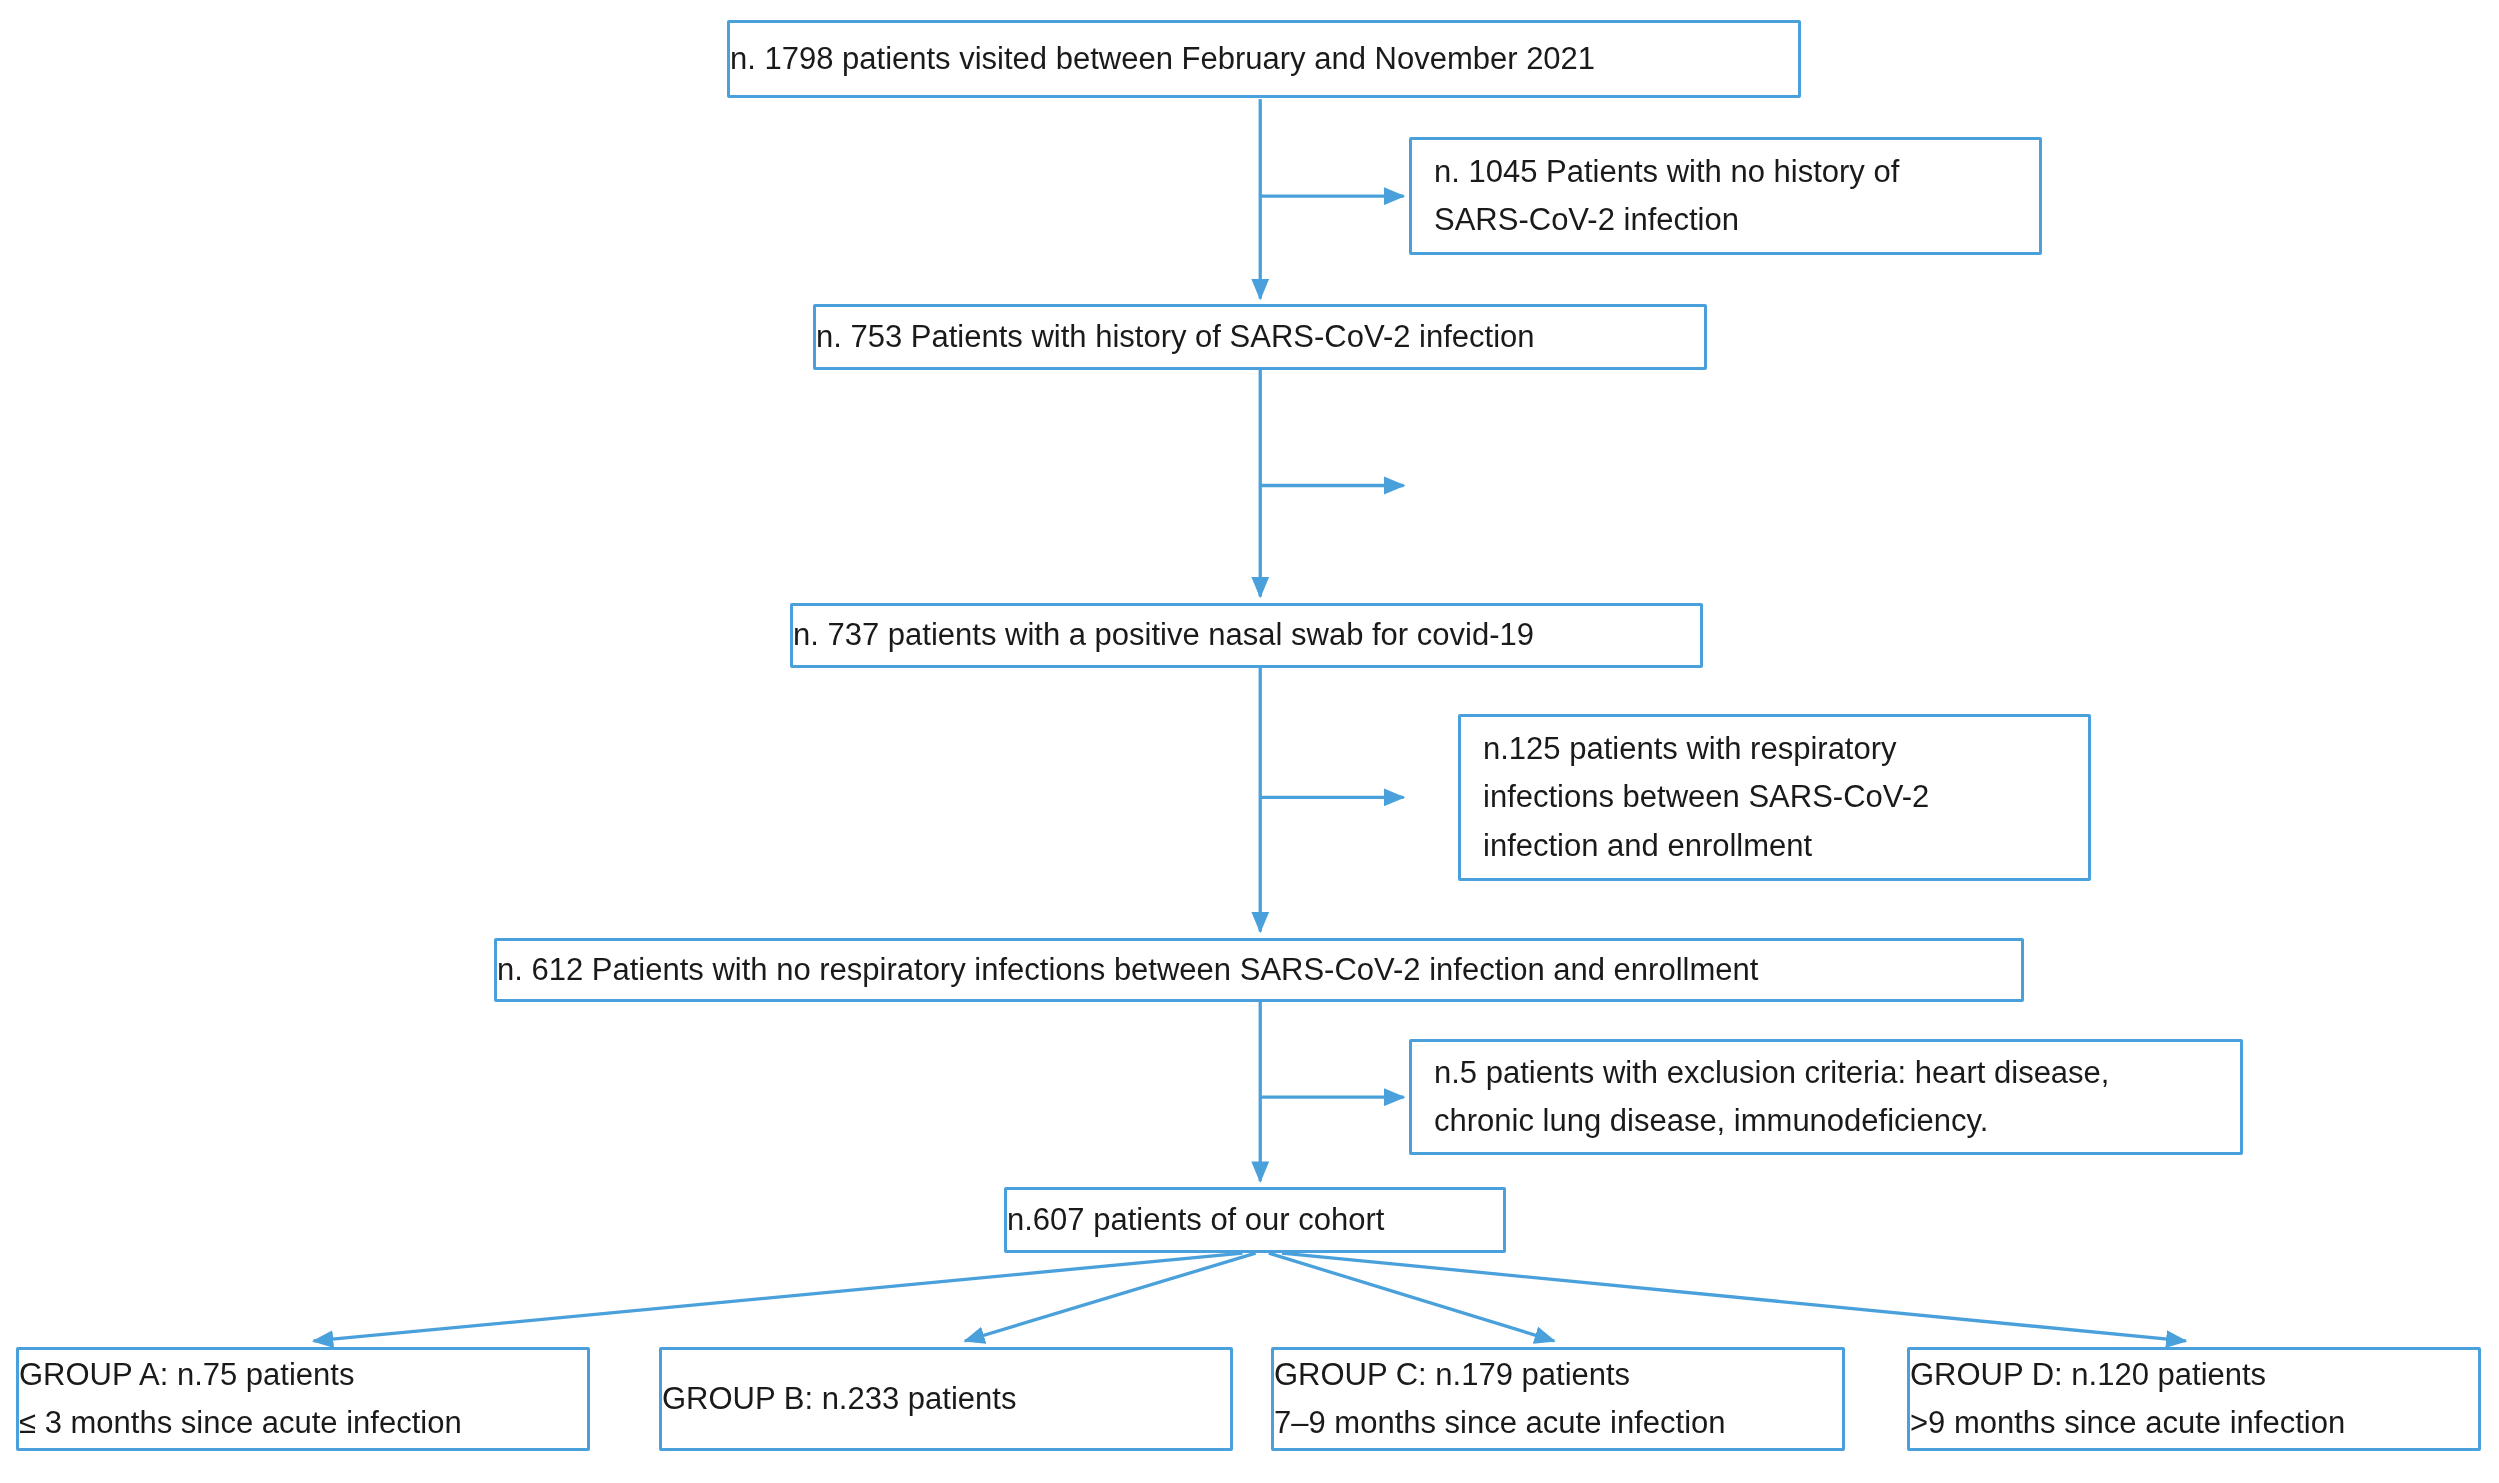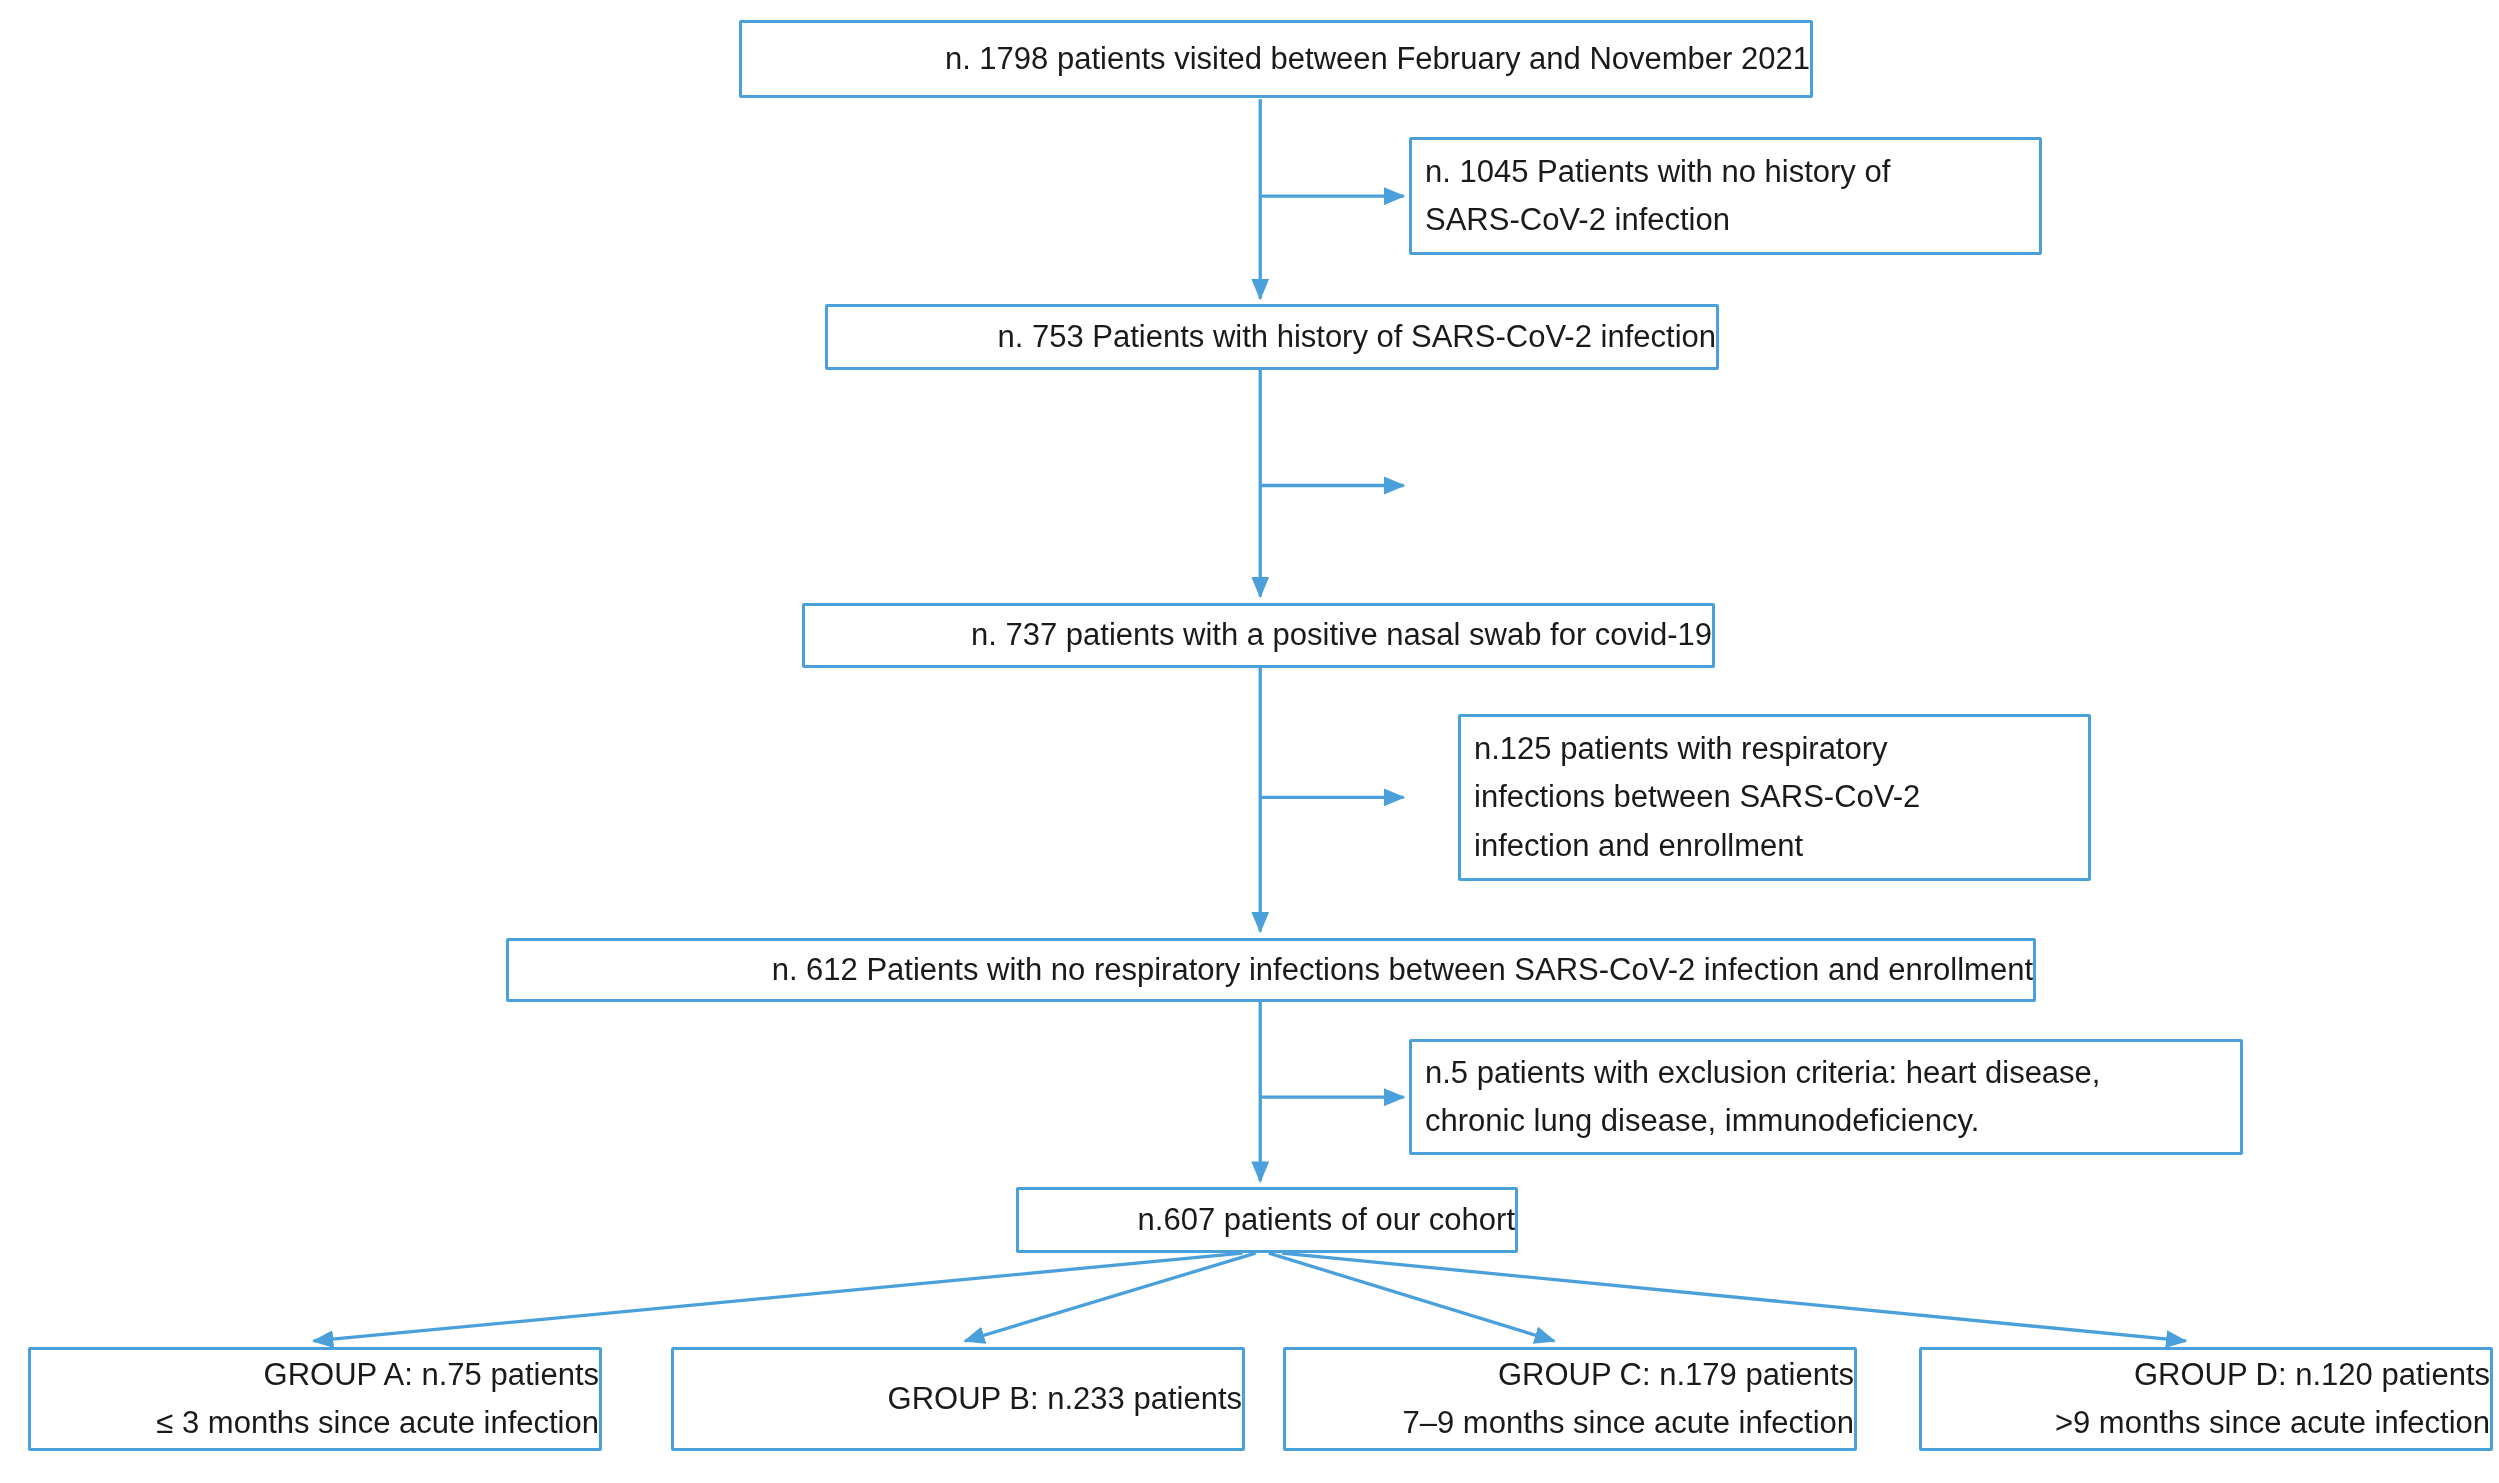--- a/index.html
+++ b/index.html
@@ -16,22 +16,22 @@
   .arrowhead-path{fill:var(--accent,#4AA0DB);}
   .node{
     position:absolute;
     box-sizing:border-box;
     background:#ffffff;
     border:3.3px solid var(--accent,#4AA0DB);
     border-radius:2px;
     display:flex;flex-direction:column;justify-content:center;
     font-size:31px;line-height:1.55;
   }
-  .node.center{align-items:flex-end;text-align:center;margin-left:12px;}
-  .node.left{align-items:flex-start;text-align:right;padding-left:13px;padding-right:6.6px;}
+  .node.center{align-items:flex-start;text-align:center;}
+  .node.left{align-items:flex-start;text-align:right;padding-left:22px;padding-right:6.6px;}
   .ln{display:block;white-space:nowrap;}
 </style>
 </head>
 <body>
 
 <div class="canvas">
 
   <svg class="connectors" viewBox="0 0 3783 2245" xmlns="http://www.w3.org/2000/svg">
     <defs>
       <marker id="arrow" viewBox="0 0 12 10" refX="11" refY="5" markerWidth="6.5" markerHeight="5.5" orient="auto">

